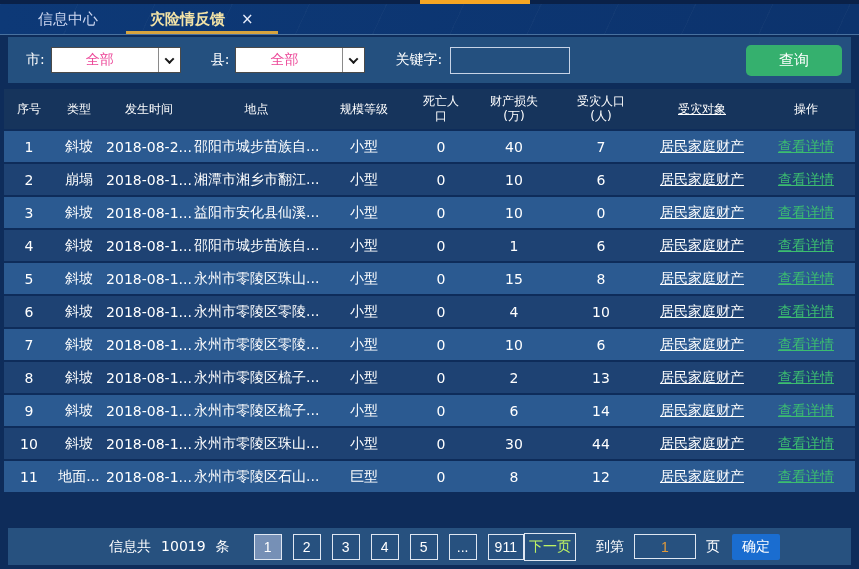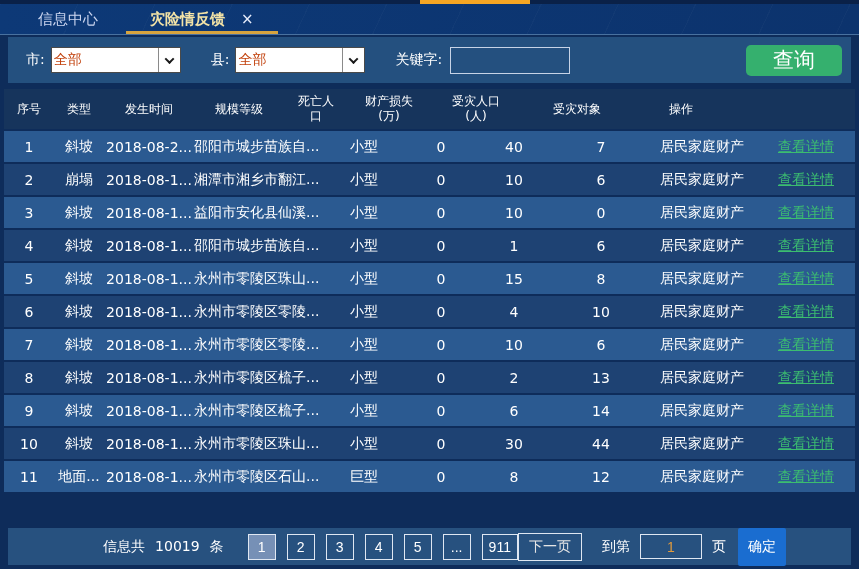--- a/index.html
+++ b/index.html
@@ -21,60 +21,60 @@
   .tab.active::after{content:"";position:absolute;left:2px;right:2px;bottom:0;height:3px;background:#d7a43e;}
   .tab-close{margin-left:16px;color:#e8eefc;font-weight:normal;font-size:15px;line-height:1;}
 
   
   .filter{margin:2px 8px 0;height:46px;background:#24507f;display:flex;align-items:center;
           font-size:14px;color:#ffffff;}
   .f-label{margin-left:18px;}
   .f-label.spaced{margin-left:30px;}
   .select{width:130px;height:26px;background:#ffffff;border:1px solid #4a4a4a;display:flex;
           align-items:stretch;margin-left:6px;cursor:pointer;}
-  .select .val{flex:1;color:#c2410c;font-size:14px;padding-left:2px;display:flex;align-items:center;
-               overflow:hidden;white-space:nowrap;}
+  .select .val{flex:1;color:#ec4899;font-size:14px;padding-left:2px;display:flex;align-items:center;
+               overflow:hidden;white-space:nowrap;margin-left:32px;}
   .arrow-box{width:22px;border-left:1px solid #8a8a8a;display:flex;align-items:center;justify-content:center;}
   .chev{width:7px;height:7px;border-right:2px solid #1a1a1a;border-bottom:2px solid #1a1a1a;
         transform:rotate(45deg) translate(-1px,-1px);}
   .keyword-input{width:120px;height:27px;background:transparent;border:1px solid #c7d3e6;
                  margin-left:8px;color:#fff;font-size:14px;padding:0 6px;outline:none;}
   .query-btn{margin-left:auto;margin-right:9px;width:96px;height:31px;background:#35b06e;color:#fff;
-             border:none;border-radius:5px;font-size:21px;cursor:pointer;}
+             border:none;border-radius:5px;font-size:15px;cursor:pointer;}
 
   
   .table{margin:6px 4px 0;}
   .thead{height:40px;background:#16345c;display:flex;align-items:center;color:#fff;font-size:12px;}
   .hc{display:flex;flex-direction:column;justify-content:center;text-align:center;line-height:1.25;}
   .hc span{display:block;}
   .trow{height:31px;margin-top:2px;display:flex;align-items:center;color:#fff;font-size:14px;cursor:default;}
   .trow.odd{background:#2b5a91;}
   .trow.even{background:#1e4273;}
   .c{text-align:center;overflow:hidden;white-space:nowrap;}
   .col-0{width:50px;}  .col-1{width:50px;}  .col-2{width:90px;}
   .col-3{width:125px;} .col-4{width:90px;}  .col-5{width:64px;}
-  .col-6{width:82px;}  .col-7{width:92px;}  .col-8{width:110px;}
+  .col-6{width:82px;}  .col-7{width:92px;}  .col-8{width:110px;text-decoration:underline;}
   .col-9{width:98px;}
   .detail-link{color:#3cbd70;text-decoration:underline;cursor:pointer;text-align:right;}
 
   
   .pagerbar{position:absolute;left:8px;right:8px;bottom:4px;height:37px;background:#27517f;
             display:flex;align-items:center;justify-content:center;color:#fff;font-size:14px;
             padding-left:30px;}
   .pg-info span{margin-right:10px;}
   .page-buttons{display:flex;gap:11px;margin-left:14px;}
   .pgbtn{min-width:28px;height:26px;border:1px solid #dfe7f2;background:transparent;color:#fff;
          display:flex;align-items:center;justify-content:center;font-size:14px;cursor:pointer;padding:0 6px;}
   .pgbtn.active{background:#7690b6;}
-  .next-btn{height:28px;border:1px solid #dfe7f2;background:transparent;color:#e5e5e5;font-size:14px;
-            padding:0 10px;margin-left:0;cursor:pointer;}
+  .next-btn{height:28px;border:1px solid #dfe7f2;background:transparent;color:#bef264;font-size:14px;
+            padding:0 4px;margin-left:0;cursor:pointer;}
   .goto-label{margin-left:20px;}
   .goto-input{width:62px;height:25px;border:1px solid #dfe7f2;background:transparent;color:#e09a3c;
               text-align:center;font-size:14px;margin:0 10px;outline:none;}
-  .confirm-btn{width:48px;height:38px;background:#1a6dd0;border:none;color:#fff;font-size:14px;
+  .confirm-btn{width:48px;height:26px;background:#1a6dd0;border:none;color:#fff;font-size:14px;
                margin-left:12px;border-radius:2px;cursor:pointer;}
 </style>
 </head>
 <body>
 
 <div class="app">
 
   <div class="top-strip">
     <div class="orange-seg"></div>
   </div>
@@ -116,20 +116,24 @@
           <span></span>
         </div>
       <div class="hc col-1">
           <span>类型</span>
           <span></span>
         </div>
       <div class="hc col-2">
           <span>发生时间</span>
           <span></span>
         </div>
+      <div class="hc col-3">
+          <span>地点</span>
+          <span></span>
+        </div>
       <div class="hc col-4">
           <span>规模等级</span>
           <span></span>
         </div>
       <div class="hc col-5">
           <span>死亡人</span>
           <span>口</span>
         </div>
       <div class="hc col-6">
           <span>财产损失</span>

